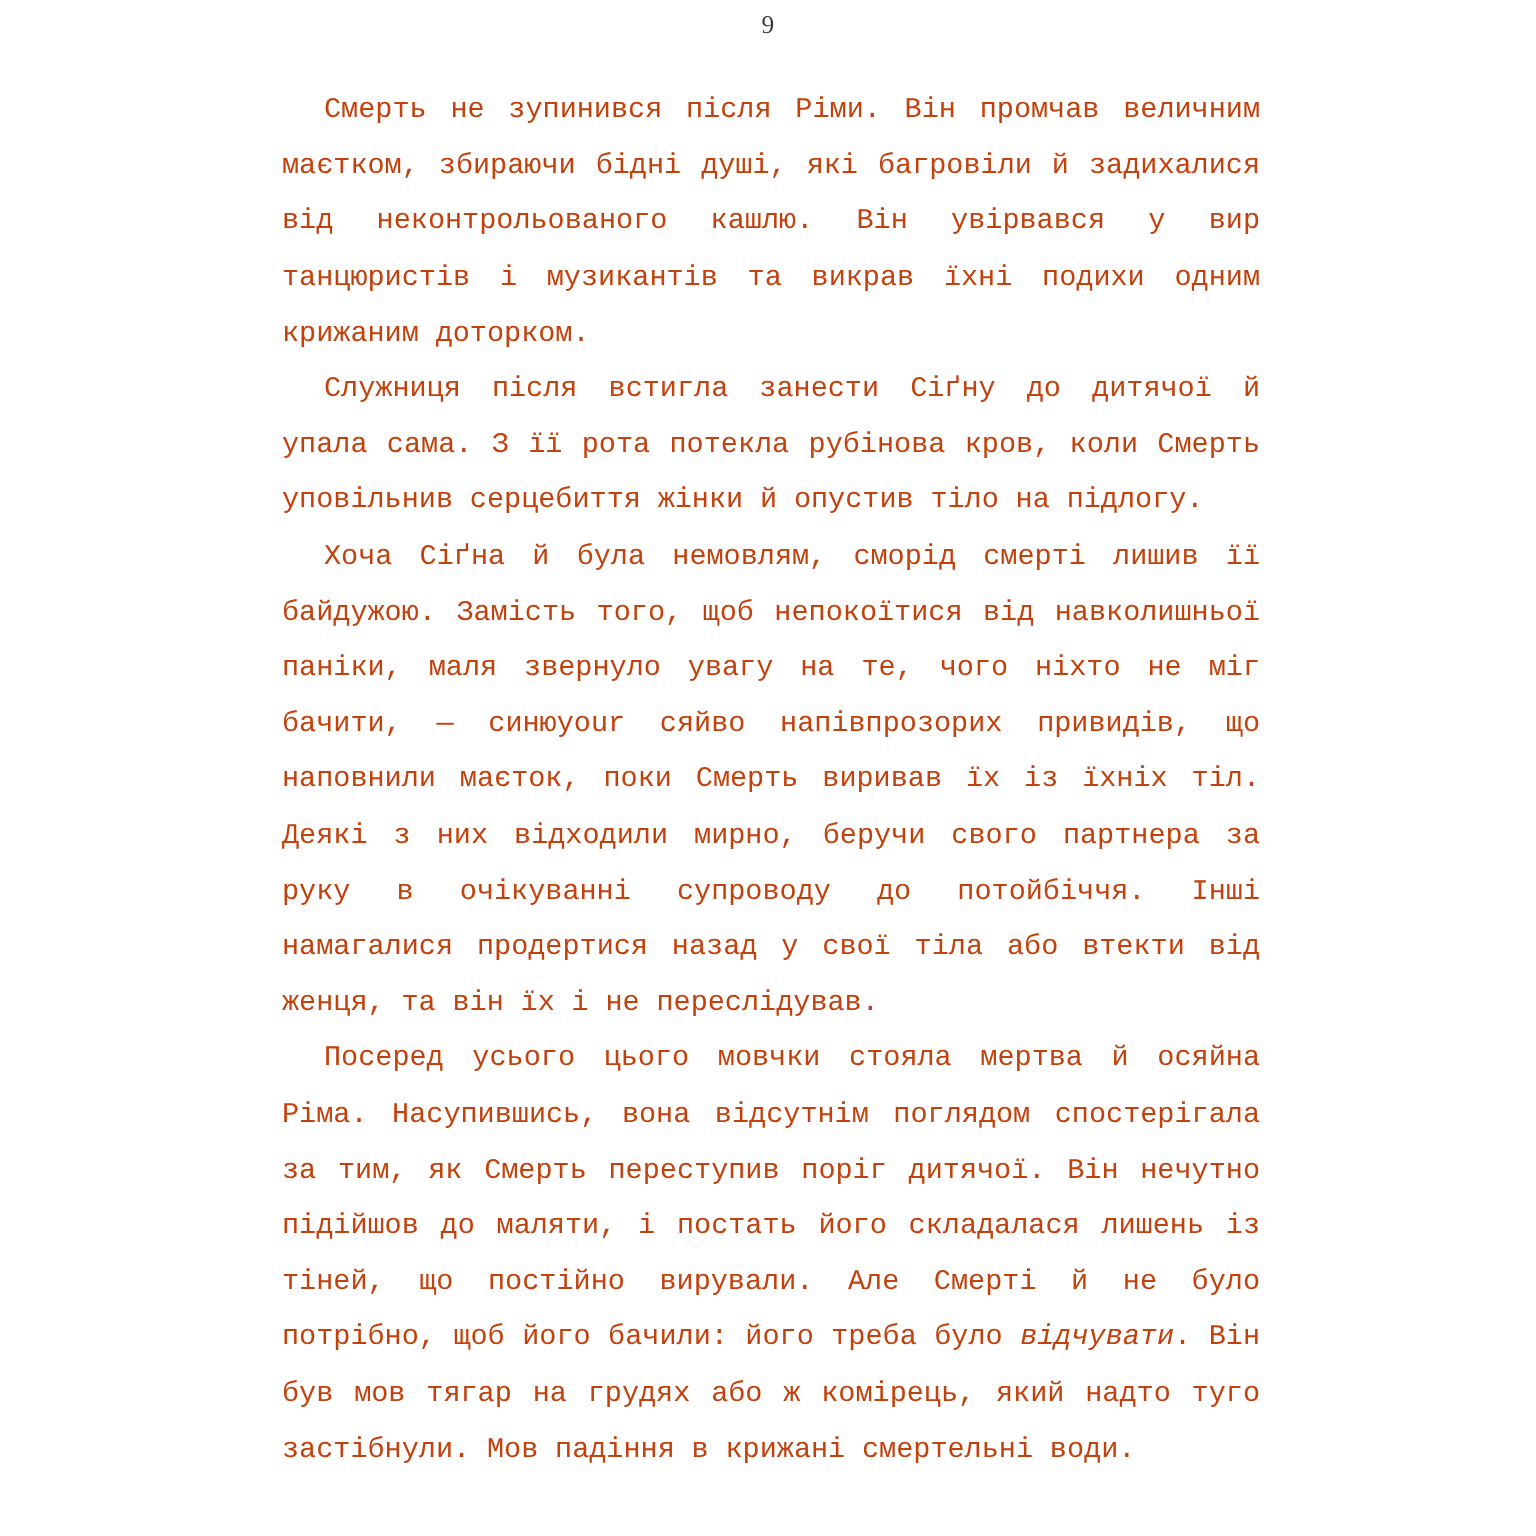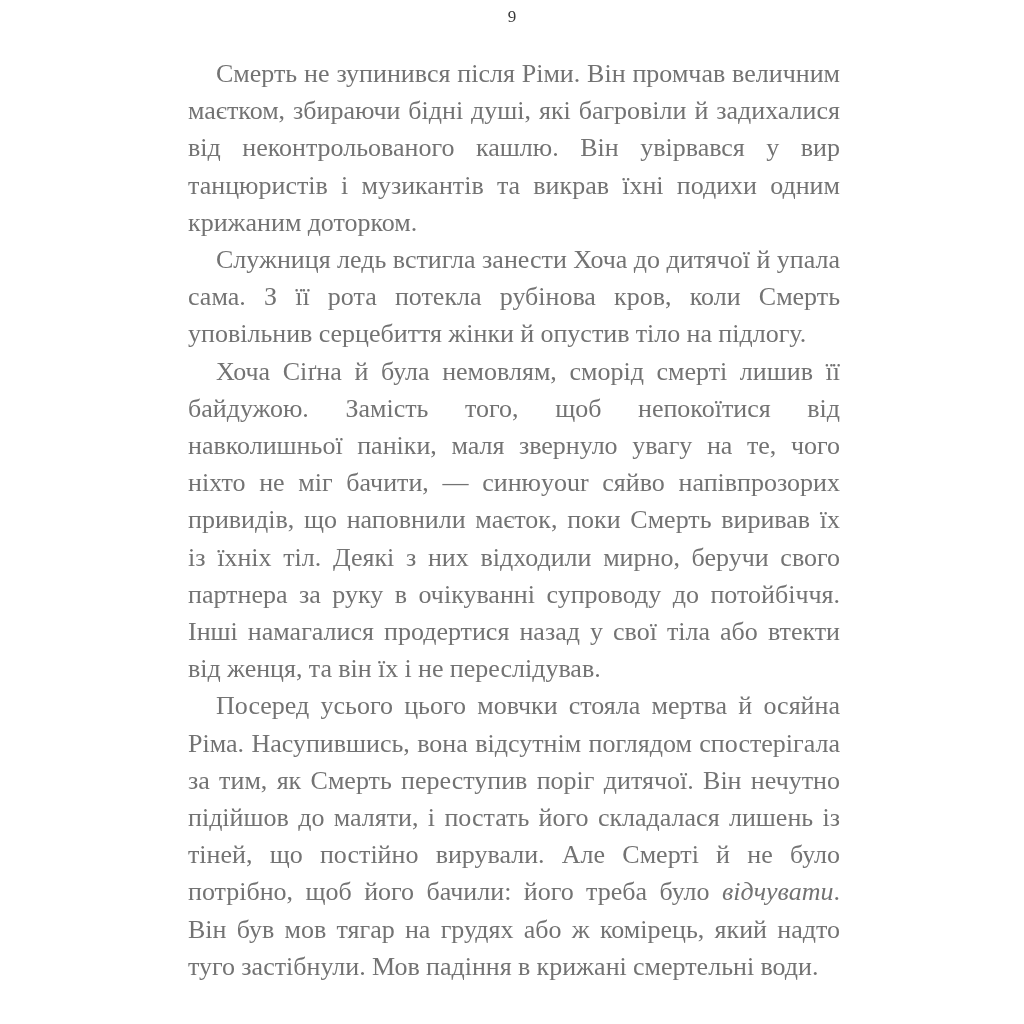--- a/index.html
+++ b/index.html
@@ -38,48 +38,49 @@
 
   .text-block {
     position: absolute;
     top: 55px;
     left: 188px;
     width: 652px;
   }
 
   .para {
     margin: 0;
-    font-size: 26px;
+    font-size: 19px;
     line-height: 37.2px;
     text-align: justify;
     text-justify: inter-word;
     text-indent: 28px;
-    color: #737373;
+    color: #c2410c;
     hyphens: manual;
     -webkit-hyphens: manual;
     word-spacing: -0.2px;
+    font-family: Liberation Mono, monospace;
   }
 
   .para + .para {
     margin-top: 0;
   }
 
   .para em {
     font-style: italic;
   }
 </style>
 </head>
 <body>
 
 <div class="page">
 
   <div class="folio">9</div>
 
   <div class="text-block">
 
     <p class="para">Смерть не зупинився після Ріми. Він промчав величним маєтком, збираючи бідні душі, які багровіли й задихалися від неконтрольованого кашлю. Він увірвався у вир танцюристів і музикантів та викрав їхні подихи одним крижаним доторком.</p>
-    <p class="para">Служниця ледь встигла занести Хоча до дитячої й упала сама. З її рота потекла рубінова кров, коли Смерть уповільнив серцебиття жінки й опустив тіло на підлогу.</p>
+    <p class="para">Служниця після встигла занести Сіґну до дитячої й упала сама. З її рота потекла рубінова кров, коли Смерть уповільнив серцебиття жінки й опустив тіло на підлогу.</p>
     <p class="para">Хоча Сіґна й була немовлям, сморід смерті лишив її байдужою. Замість того, щоб непокоїтися від навколишньої паніки, маля звернуло увагу на те, чого ніхто не міг бачити, — синюyour сяйво напівпрозорих привидів, що наповнили маєток, поки Смерть виривав їх із їхніх тіл. Деякі з них відходили мирно, беручи свого партнера за руку в очікуванні супроводу до потойбіччя. Інші намагалися продертися назад у свої тіла або втекти від женця, та він їх і не переслідував.</p>
     <p class="para">Посеред усього цього мовчки стояла мертва й осяйна Ріма. Насупившись, вона відсутнім поглядом спостерігала за тим, як Смерть переступив поріг дитячої. Він нечутно підійшов до маляти, і постать його складалася лишень із тіней, що постійно вирували. Але Смерті й не було потрібно, щоб його бачили: його треба було <em>відчувати</em>. Він був мов тягар на грудях або ж комірець, який надто туго застібнули. Мов падіння в крижані смертельні води.</p>
 
   </div>
 
 </div>
 
 </body></html>

